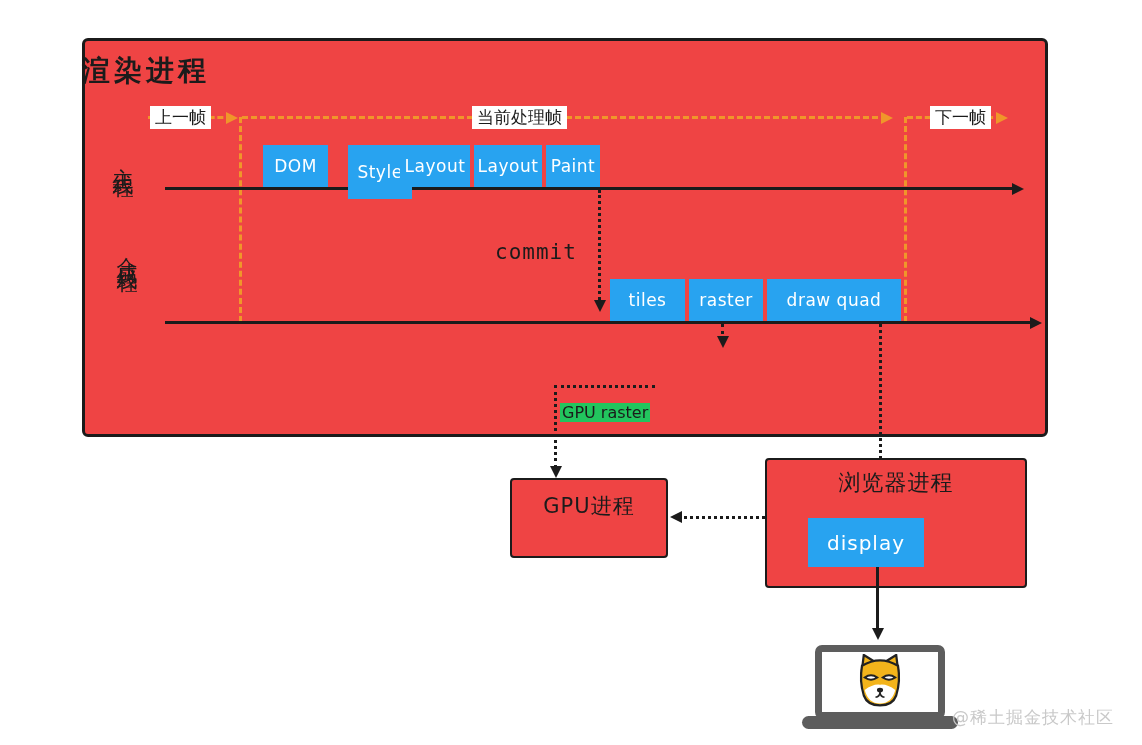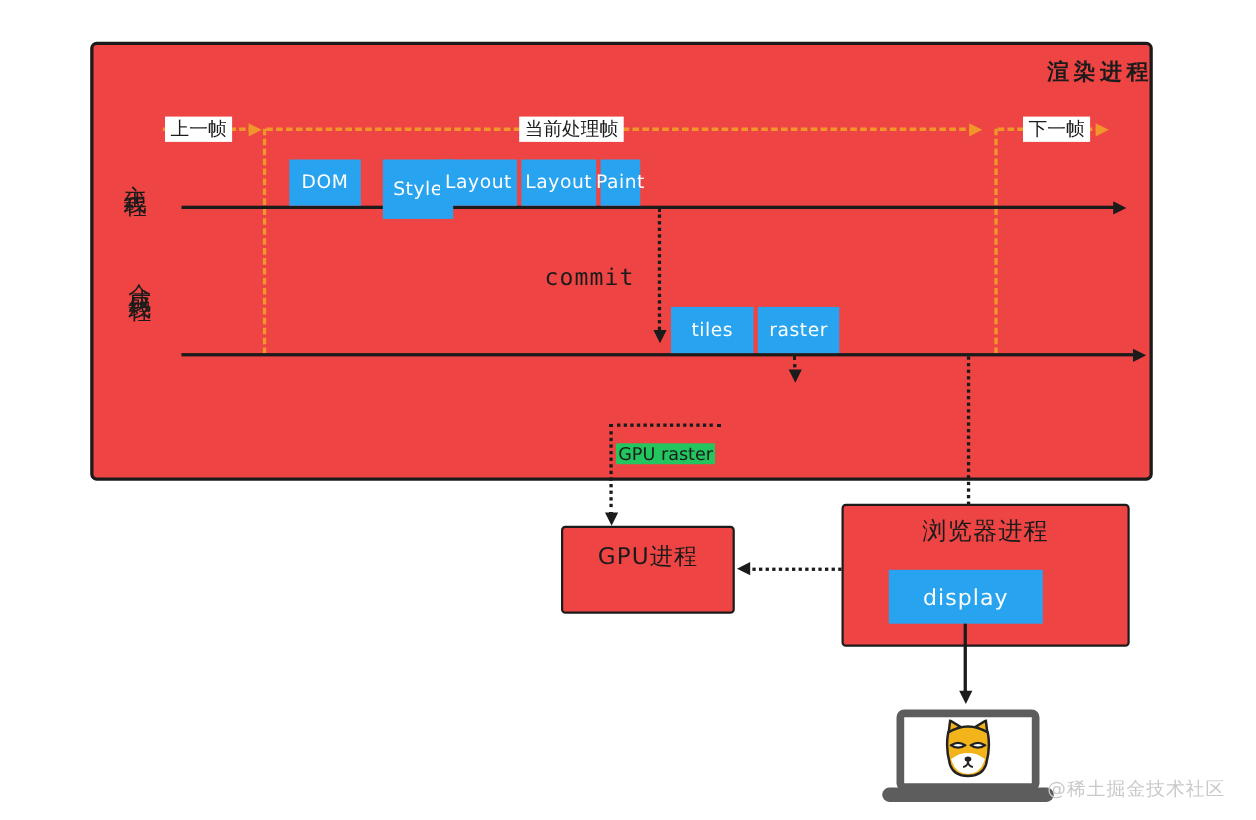--- a/index.html
+++ b/index.html
@@ -32,21 +32,21 @@
   .ah-r-o{border-top:6px solid transparent;border-bottom:6px solid transparent;border-left:12px solid var(--orange)}
 
   .stage{position:absolute;background:var(--blue);color:#fff;display:flex;align-items:center;
     justify-content:center;font-size:17px;letter-spacing:.5px}
 
   .vlabel{position:absolute;writing-mode:vertical-rl;text-orientation:upright;
     font-size:21px;letter-spacing:6px;line-height:1}
 
   .frame-label{position:absolute;background:#fff;padding:0 5px;font-size:17px;z-index:5;white-space:nowrap}
 
-  .title{position:absolute;font-size:20px;font-weight:600;letter-spacing:4px;text-align:right}
+  .title{position:absolute;font-size:28px;font-weight:600;letter-spacing:4px;text-align:left}
   .commit{position:absolute;font-size:21px;font-family:"DejaVu Sans Mono","Liberation Mono",monospace;letter-spacing:1px}
   .small-note{position:absolute;font-size:16px;background:#22c55e;padding:0 2px;z-index:4}
 
   .proc-title{margin-top:12px;text-align:center;font-size:21px;letter-spacing:1px}
   .display-btn{position:absolute;background:var(--blue);color:#fff;display:flex;align-items:center;
     justify-content:center;font-size:20px;letter-spacing:1px}
 
   .laptop-screen{position:absolute;background:#fff;border:7px solid var(--laptop);border-radius:7px;
     display:flex;align-items:center;justify-content:center}
   .laptop-base{position:absolute;background:var(--laptop);border-radius:8px}
@@ -78,52 +78,53 @@
   <div class="frame-label" style="left:930px;top:106px">下一帧</div>
 
   <div class="vlabel" style="left:112px;top:151px">主线程</div>
   <div class="hline" style="left:165px;top:187px;width:853px"></div>
   <div class="ah ah-r-k" style="left:1012px;top:183px"></div>
 
   <div class="stage" style="left:263px;top:145px;width:65px;height:42px">DOM</div>
   <div class="stage" style="left:348px;top:145px;width:64px;height:54px">Style</div>
   <div class="stage" style="left:400px;top:145px;width:70px;height:42px">Layout</div>
   <div class="stage" style="left:474px;top:145px;width:68px;height:42px">Layout</div>
-  <div class="stage" style="left:546px;top:145px;width:36px;height:42px">Paint</div>
+  <div class="stage" style="left:546px;top:145px;width:54px;height:42px">Paint</div>
 
   <div class="vdotted" style="left:598px;top:190px;height:110px"></div>
   <div class="ah ah-d-k" style="left:594px;top:300px"></div>
   <div class="commit" style="left:495px;top:240px">commit</div>
 
   <div class="vlabel" style="left:116px;top:240px">合成线程</div>
   <div class="hline" style="left:165px;top:321px;width:871px"></div>
   <div class="ah ah-r-k" style="left:1030px;top:317px"></div>
 
   <div class="stage" style="left:610px;top:279px;width:75px;height:42px">tiles</div>
   <div class="stage" style="left:689px;top:279px;width:74px;height:42px">raster</div>
+  <div class="stage" style="left:767px;top:279px;width:134px;height:42px">draw quad</div>
 
   <div class="vdotted" style="left:721px;top:324px;height:16px"></div>
   <div class="ah ah-d-k" style="left:717px;top:336px"></div>
 
   <div class="hdotted" style="left:554px;top:385px;width:101px"></div>
   <div class="vdotted" style="left:554px;top:385px;height:83px"></div>
   <div class="ah ah-d-k" style="left:550px;top:466px"></div>
   <div class="small-note" style="left:560px;top:403px">GPU raster</div>
 
   <div class="vdotted" style="left:879px;top:324px;height:183px"></div>
   <div class="ah ah-d-k" style="left:875px;top:505px"></div>
 
   <div class="box" style="left:510px;top:478px;width:158px;height:80px;border-width:2.5px">
     <div class="proc-title">GPU进程</div>
   </div>
 
   <div class="box" style="left:765px;top:458px;width:262px;height:130px;border-width:2.5px">
     <div class="proc-title" style="margin-top:8px;font-size:22px">浏览器进程</div>
   </div>
-  <div class="display-btn" style="left:808px;top:518px;width:140px;height:49px">display</div>
+  <div class="display-btn" style="left:808px;top:518px;width:116px;height:49px">display</div>
 
   <div class="hdotted" style="left:678px;top:516px;width:87px"></div>
   <div class="ah ah-l-k" style="left:670px;top:511px"></div>
 
   <div class="vsolid" style="left:876px;top:567px;height:62px"></div>
   <div class="ah ah-d-k" style="left:872px;top:628px"></div>
 
   <div class="laptop-screen" style="left:815px;top:645px;width:130px;height:74px">
     <svg width="54" height="56" viewBox="0 0 60 62" aria-hidden="true">
       <polygon points="12,1 25,9 10,17" fill="#f3b41b" stroke="#222" stroke-width="2.5"></polygon>

